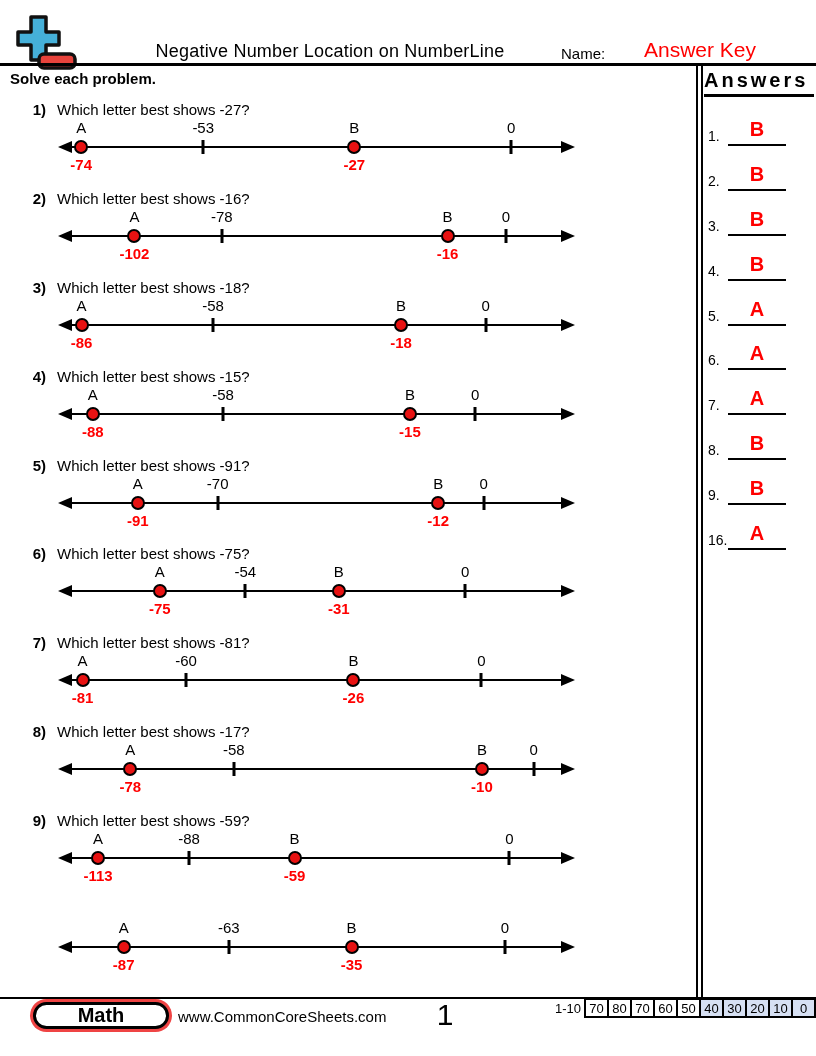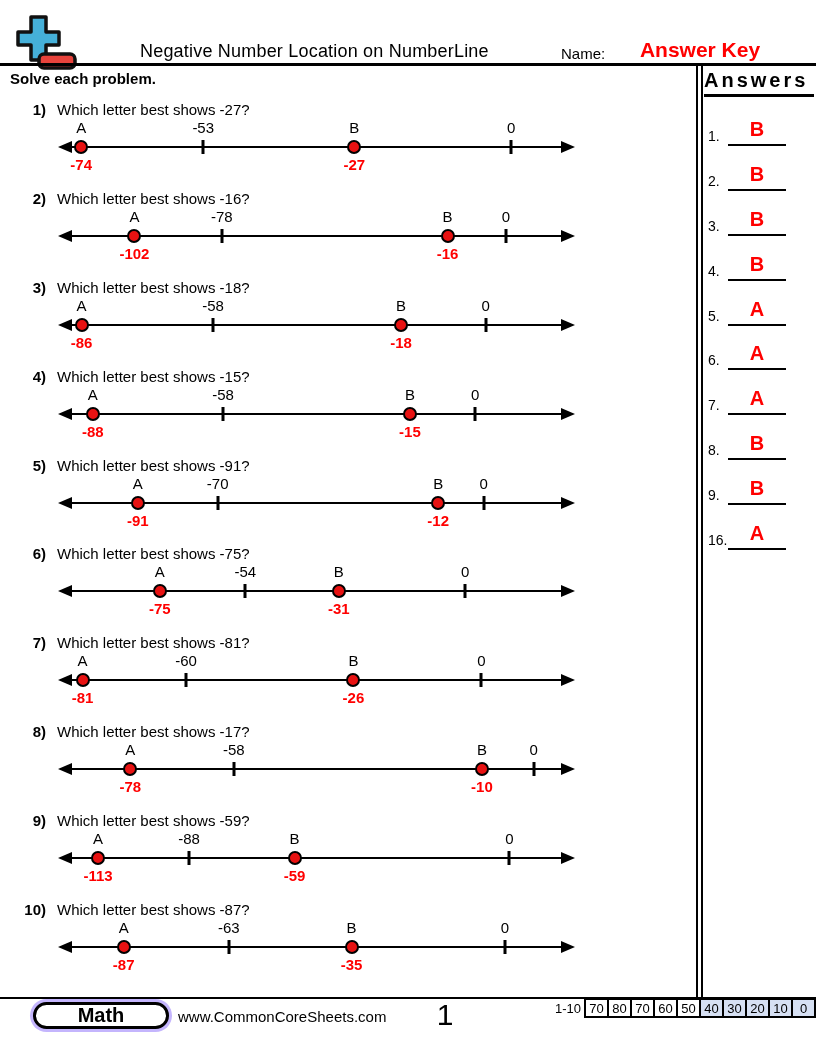--- a/index.html
+++ b/index.html
@@ -2,23 +2,23 @@
 <html><head>
 <meta charset="utf-8">
 <style>
   * { margin:0; padding:0; box-sizing:border-box; }
   html,body { background:#fff; }
   body { font-family:"Liberation Sans", sans-serif; color:#000; }
   .page { position:relative; width:816px; height:1056px; background:#fff; overflow:hidden; margin:0 auto; }
 
   
   .logo { position:absolute; left:14px; top:13px; }
-  .title { position:absolute; left:140px; top:41px; width:380px; text-align:left; font-size:18px; letter-spacing:0.2px; }
+  .title { position:absolute; left:140px; top:41px; width:380px; text-align:center; font-size:18px; letter-spacing:0.2px; }
   .name-label { position:absolute; left:561px; top:45px; font-size:15px; }
-  .name-value { position:absolute; left:620px; top:38px; width:160px; text-align:center; font-size:21px; font-weight:bold; color:#f00; }
+  .name-value { position:absolute; left:620px; top:38px; width:160px; text-align:center; font-size:21px; font-weight:normal; color:#f00; }
   .top-rule { position:absolute; left:0; top:63px; width:816px; height:3px; background:#000; }
   .instructions { position:absolute; left:10px; top:70px; font-size:15px; font-weight:bold; }
 
   
   .divider { position:absolute; left:696px; top:66px; width:7px; height:932px; border-left:2px solid #000; border-right:2px solid #000; }
   .answers-title { position:absolute; left:704px; top:69px; width:110px; font-size:20px; font-weight:bold; letter-spacing:3px; border-bottom:3px solid #000; padding-bottom:2px; }
   .answers-list { position:absolute; left:700px; top:110px; width:116px; }
   .ans-row { position:relative; height:44.9px; }
   .ans-num { position:absolute; left:8px; top:18px; font-size:14px; }
   .ans-line { position:absolute; left:28px; top:34px; width:58px; border-bottom:2px solid #000; }
@@ -37,21 +37,21 @@
   .arrow-right { position:absolute; right:0; top:22px; width:0; height:0;
     border-top:6px solid transparent; border-bottom:6px solid transparent; border-left:14px solid #000; }
   .pt-label { position:absolute; top:0; transform:translateX(-50%); font-size:15px; line-height:18px; white-space:nowrap; }
   .tick { position:absolute; top:21px; width:3px; height:14px; background:#000; transform:translateX(-50%); }
   .dot { position:absolute; top:21px; width:14px; height:14px; border-radius:50%;
     background:#e81212; border:2px solid #000; transform:translateX(-50%); }
   .pt-value { position:absolute; top:37px; transform:translateX(-50%); font-size:15px; font-weight:bold; color:#f00; white-space:nowrap; }
 
   
   .bottom-rule { position:absolute; left:0; top:997px; width:816px; height:2px; background:#000; }
-  .badge-outer { position:absolute; left:30px; top:999px; width:142px; height:33px; background:#c4b5fd; border-radius:17px; }
+  .badge-outer { position:absolute; left:30px; top:999px; width:142px; height:33px; background:#ef4444; border-radius:17px; }
   .badge-inner { position:absolute; left:3px; top:3px; right:3px; bottom:3px; background:#fff; border:3px solid #000;
     border-radius:14px; display:flex; align-items:center; justify-content:center; font-size:20px; font-weight:bold; }
   .website { position:absolute; left:178px; top:1008px; font-size:15px; }
   .pagenum { position:absolute; left:420px; top:998px; width:50px; text-align:center; font-size:30px; }
   .score { position:absolute; right:0; top:998px; display:flex; align-items:flex-start; }
   .score-label { font-size:13px; margin-right:5px; padding-top:3px; }
   .score-cell { width:25px; height:20px; border:2px solid #000; margin-left:-2px; font-size:13px;
     display:flex; align-items:center; justify-content:center; background:#fff; }
   .score-cell.hl { background:#d6e0f3; }
 </style>
@@ -256,24 +256,20 @@
           <div class="pt-label" style="left:25.35%">-88</div>
           <div class="tick" style="left:25.35%"></div>
           <div class="pt-label" style="left:45.77%">B</div>
           <div class="dot" style="left:45.77%"></div>
           <div class="pt-value" style="left:45.77%">-59</div>
           <div class="pt-label" style="left:87.32%">0</div>
           <div class="tick" style="left:87.32%"></div>
        </div>
      </div>
       <div class="problem">
-       <div class="question">
-         <span class="qnum">10)</span>
-         <span class="qtext">Which letter best shows -87?</span>
-       </div>
        <div class="nl">
          <div class="axis-line"></div>
          <div class="arrow-left"></div>
          <div class="arrow-right"></div>
          <div class="pt-label" style="left:12.71%">A</div>
           <div class="dot" style="left:12.71%"></div>
           <div class="pt-value" style="left:12.71%">-87</div>
           <div class="pt-label" style="left:33.05%">-63</div>
           <div class="tick" style="left:33.05%"></div>
           <div class="pt-label" style="left:56.78%">B</div>

